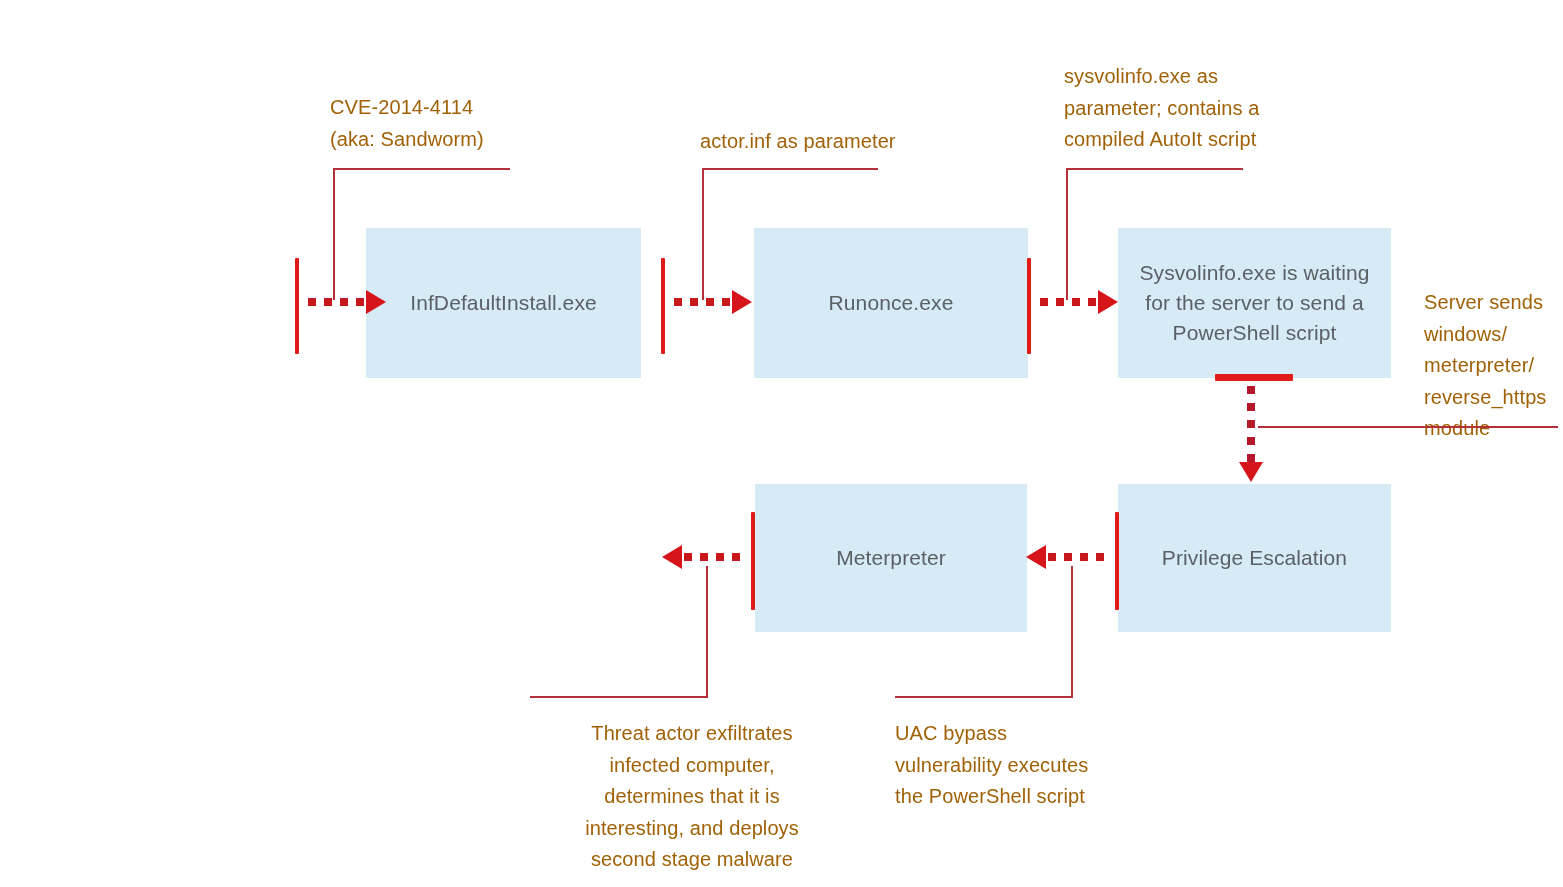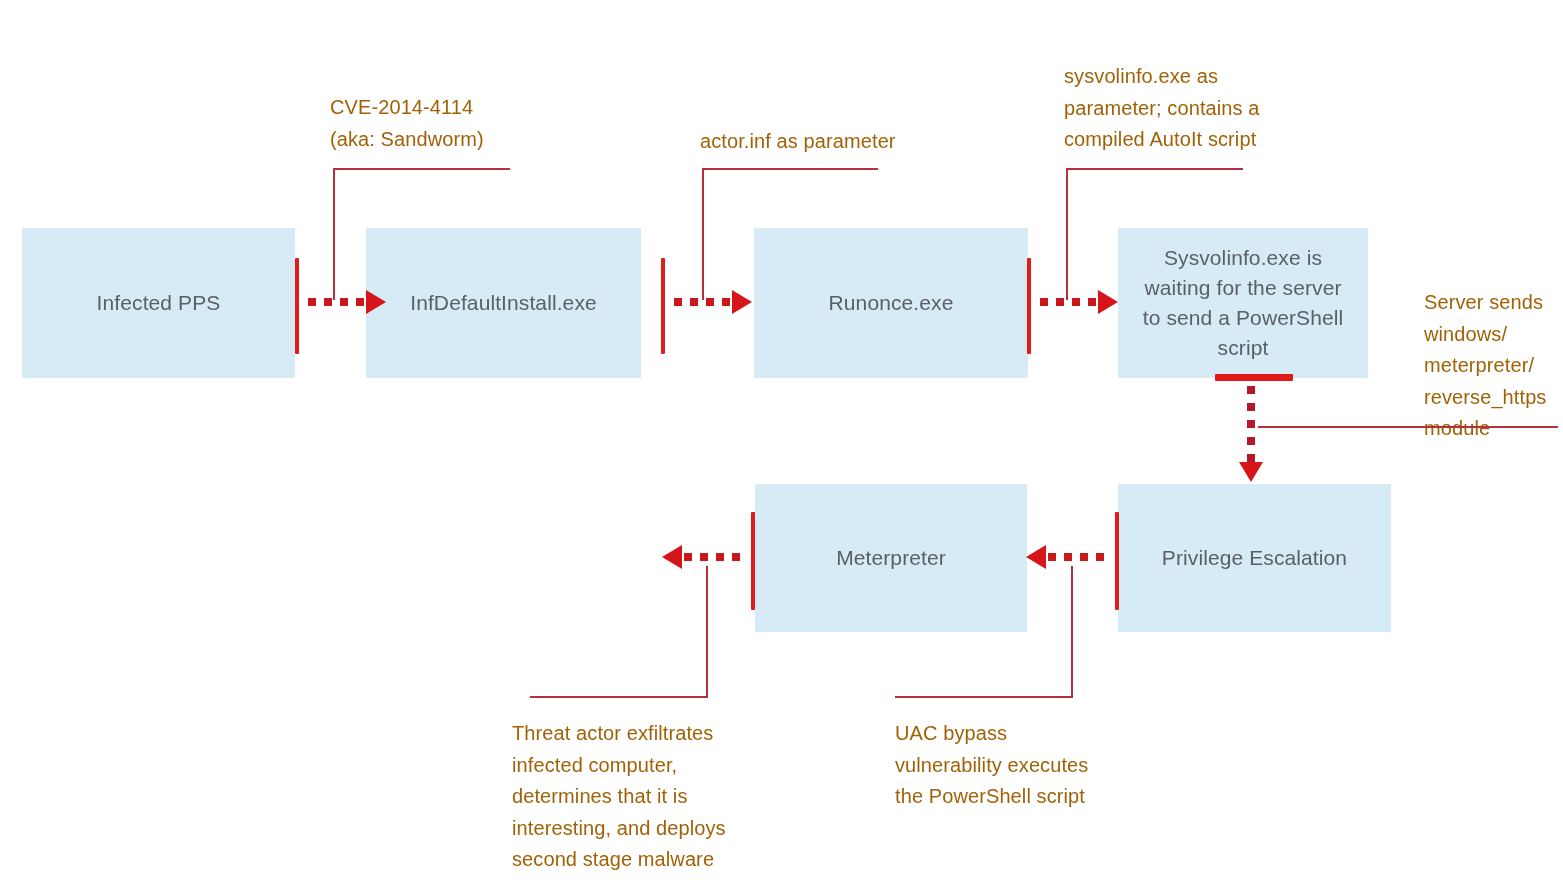--- a/index.html
+++ b/index.html
@@ -99,33 +99,30 @@
     border-left: 12px solid transparent;
     border-right: 12px solid transparent;
     border-top: 20px solid #d6151a;
   }
 </style>
 </head>
 <body>
 
 <div id="canvas">
 
-  <div class="node" style="left:22px; top:228px; width:273px; height:150px;">
-    <span>Infected PPS</span>
-  </div>
 
   <div class="node" style="left:366px; top:228px; width:275px; height:150px;">
     <span>InfDefaultInstall.exe</span>
   </div>
 
   <div class="node" style="left:754px; top:228px; width:274px; height:150px;">
     <span>Runonce.exe</span>
   </div>
 
-  <div class="node" style="left:1118px; top:228px; width:250px; height:150px; padding:0 16px;">
+  <div class="node" style="left:1118px; top:228px; width:273px; height:150px; padding:0 16px;">
     <span>Sysvolinfo.exe is waiting for the server to send a PowerShell script</span>
   </div>
 
 
   <div class="node" style="left:755px; top:484px; width:272px; height:148px;">
     <span>Meterpreter</span>
   </div>
 
   <div class="node" style="left:1118px; top:484px; width:273px; height:148px;">
     <span>Privilege Escalation</span>
@@ -172,21 +169,21 @@
   <div class="lead-h" style="left:1066px; top:168px; width:177px;"></div>
   <div class="lead-v" style="left:1066px; top:168px; height:132px;"></div>
 
   <div class="note" style="left:1424px; top:255px; width:140px;margin-top:32px;">Server sends
 windows/
 meterpreter/
 reverse_https
 module</div>
   <div class="lead-h" style="left:1258px; top:426px; width:300px;"></div>
 
-  <div class="note" style="left:512px; top:718px; width:260px;">Threat actor exfiltrates
+  <div class="note" style="left:562px; top:718px; width:260px;text-align:center;">Threat actor exfiltrates
 infected computer,
 determines that it is
 interesting, and deploys
 second stage malware</div>
   <div class="lead-h" style="left:530px; top:696px; width:178px;"></div>
   <div class="lead-v" style="left:706px; top:566px; height:132px;"></div>
 
   <div class="note" style="left:895px; top:718px; width:260px;">UAC bypass
 vulnerability executes
 the PowerShell script</div>

